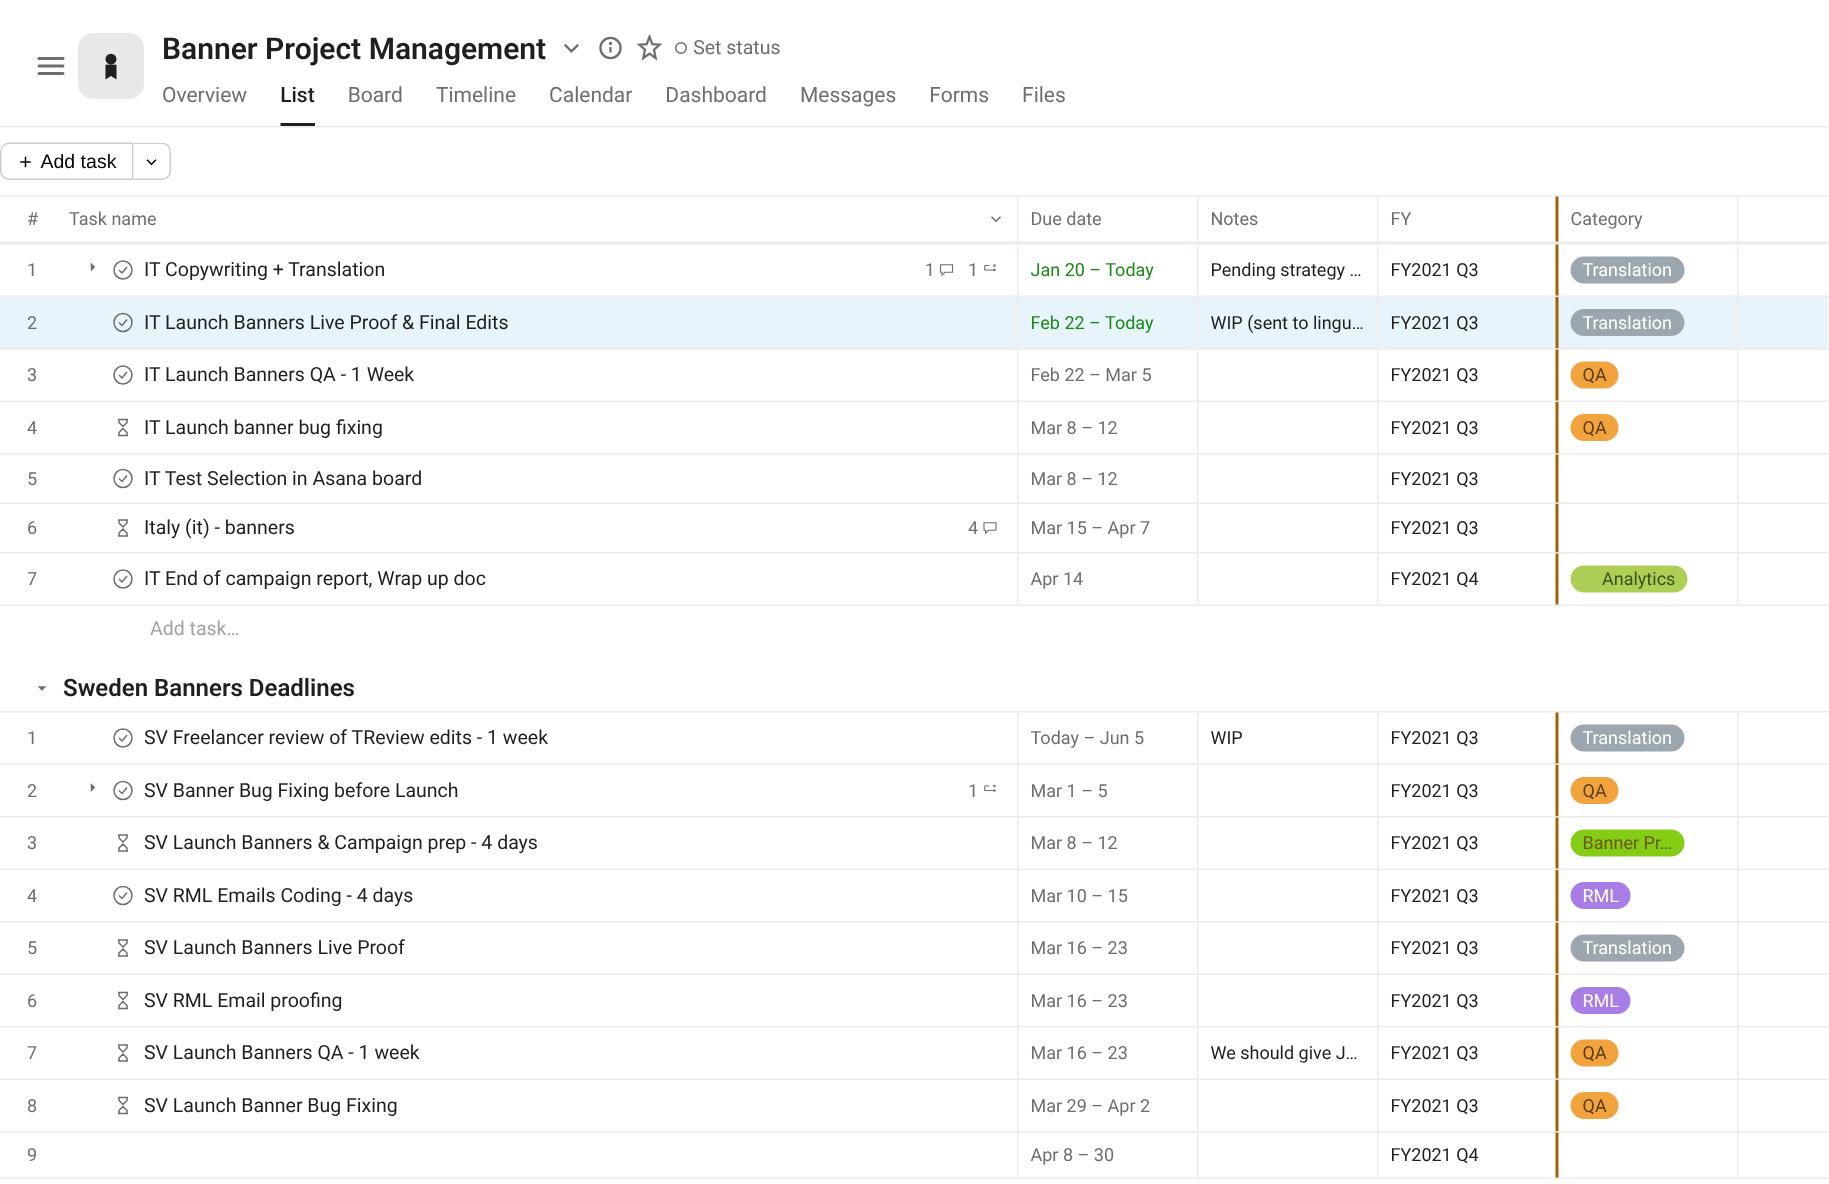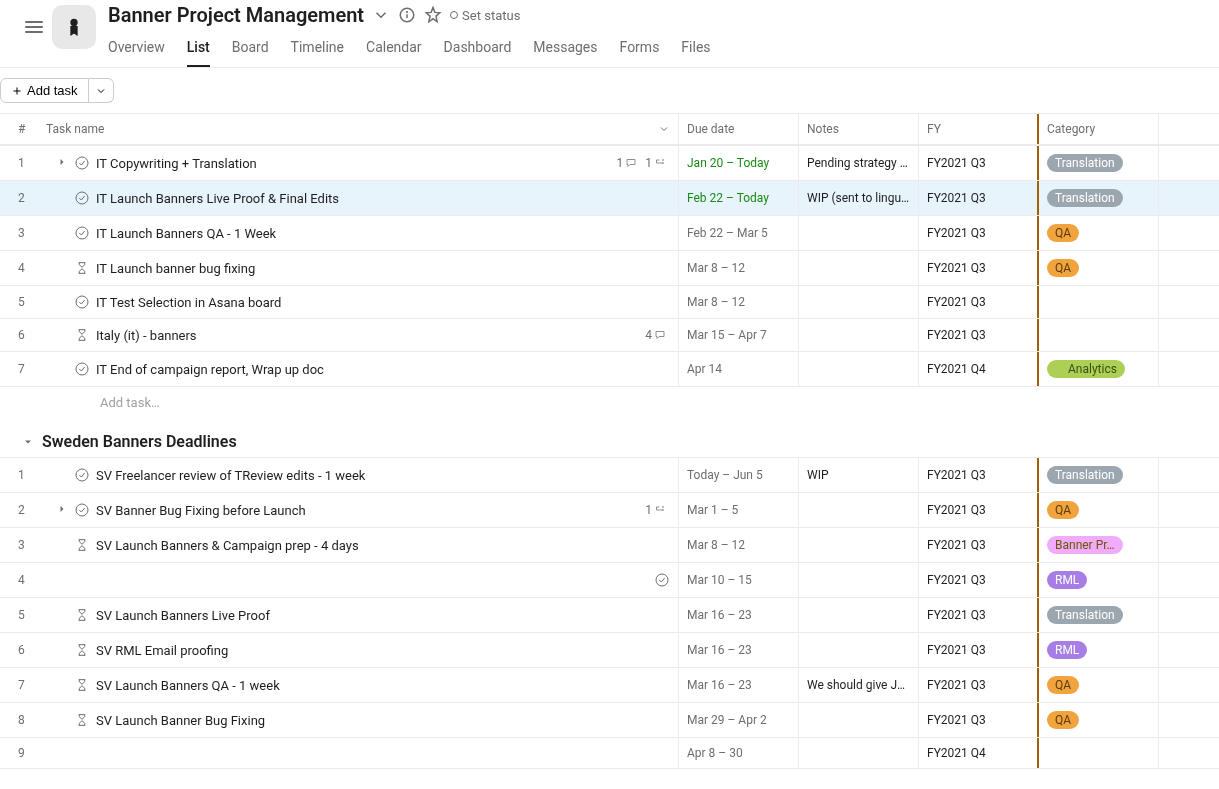--- a/index.html
+++ b/index.html
@@ -1,17 +1,17 @@
 <!DOCTYPE html>
 <html><head>
 <meta charset="utf-8">
 <style>
 * { box-sizing: border-box; margin: 0; padding: 0; }
 body { font-family: -apple-system, BlinkMacSystemFont, "Segoe UI", Roboto, sans-serif; font-size: 13px; color: #1e1f21; background: #fff; }
-.topbar { display: flex; align-items: flex-start; padding: 3px 16px 0; border-bottom: 1px solid #edeae9; }
+.topbar { display: flex; align-items: flex-start; padding: 20px 16px 0; border-bottom: 1px solid #edeae9; }
 .menu-btn { width: 36px; height: 36px; display: flex; align-items: center; justify-content: center; margin-top: 6px; cursor: pointer; }
 .hamburger { width: 18px; height: 12px; display: flex; flex-direction: column; justify-content: space-between; }
 .hamburger span { height: 2px; background: #6d6e6f; border-radius: 1px; }
 .proj-icon { width: 44px; height: 44px; border-radius: 10px; background: #e8e8e9; display: flex; align-items: center; justify-content: center; position: relative; margin-right: 12px; margin-top: 2px; }
 .proj-icon svg { width: 22px; height: 22px; }
 .proj-head { display: flex; flex-direction: column; }
 .title-row { display: flex; align-items: center; gap: 8px; }
 .title { font-size: 20px; font-weight: 600; }
 .ico { width: 18px; height: 18px; cursor: pointer; color: #6d6e6f; flex-shrink: 0; }
 .ico svg { width: 100%; height: 100%; display: block; }
@@ -379,36 +379,37 @@
           <svg viewBox="0 0 24 24" fill="none" stroke="currentColor" stroke-width="1.5">
             <path d="M7 4h10M7 20h10M8 4v3l4 4 4-4V4M8 20v-3l4-4 4 4v3"></path>
           </svg>
         </span>
         <span class="task-title">SV Launch Banners &amp; Campaign prep - 4 days</span>
       </div>
       <div class="col-due">Mar 8 – 12</div>
       <div class="col-notes"></div>
       <div class="col-fy">FY2021 Q3</div>
       <div class="col-cat">
-        <span class="pill" style="background: #f0abfc; color: rgb(107, 87, 0);">Banner Pr…</span>
+        <span class="pill" style="background: #84cc16; color: rgb(107, 87, 0);">Banner Pr…</span>
       </div>
       <div class="col-end"></div>
     </div>
     <div class="row">
       <div class="col-num">4</div>
       <div class="col-name">
         <span class="expand-arrow"><svg viewBox="0 0 24 24" fill="currentColor">
             <path d="M9 6l6 6-6 6z"></path>
           </svg></span>
         <span class="status-icon">
           <svg viewBox="0 0 24 24" fill="none" stroke="currentColor" stroke-width="1.5">
             <circle cx="12" cy="12" r="9"></circle>
             <path d="M8 12l3 3 5-6"></path>
           </svg>
         </span>
+        <span class="task-title">SV RML Emails Coding - 4 days</span>
       </div>
       <div class="col-due">Mar 10 – 15</div>
       <div class="col-notes"></div>
       <div class="col-fy">FY2021 Q3</div>
       <div class="col-cat">
         <span class="pill" style="background: rgb(167, 126, 230); color: rgb(255, 255, 255);">RML</span>
       </div>
       <div class="col-end"></div>
     </div>
     <div class="row">

